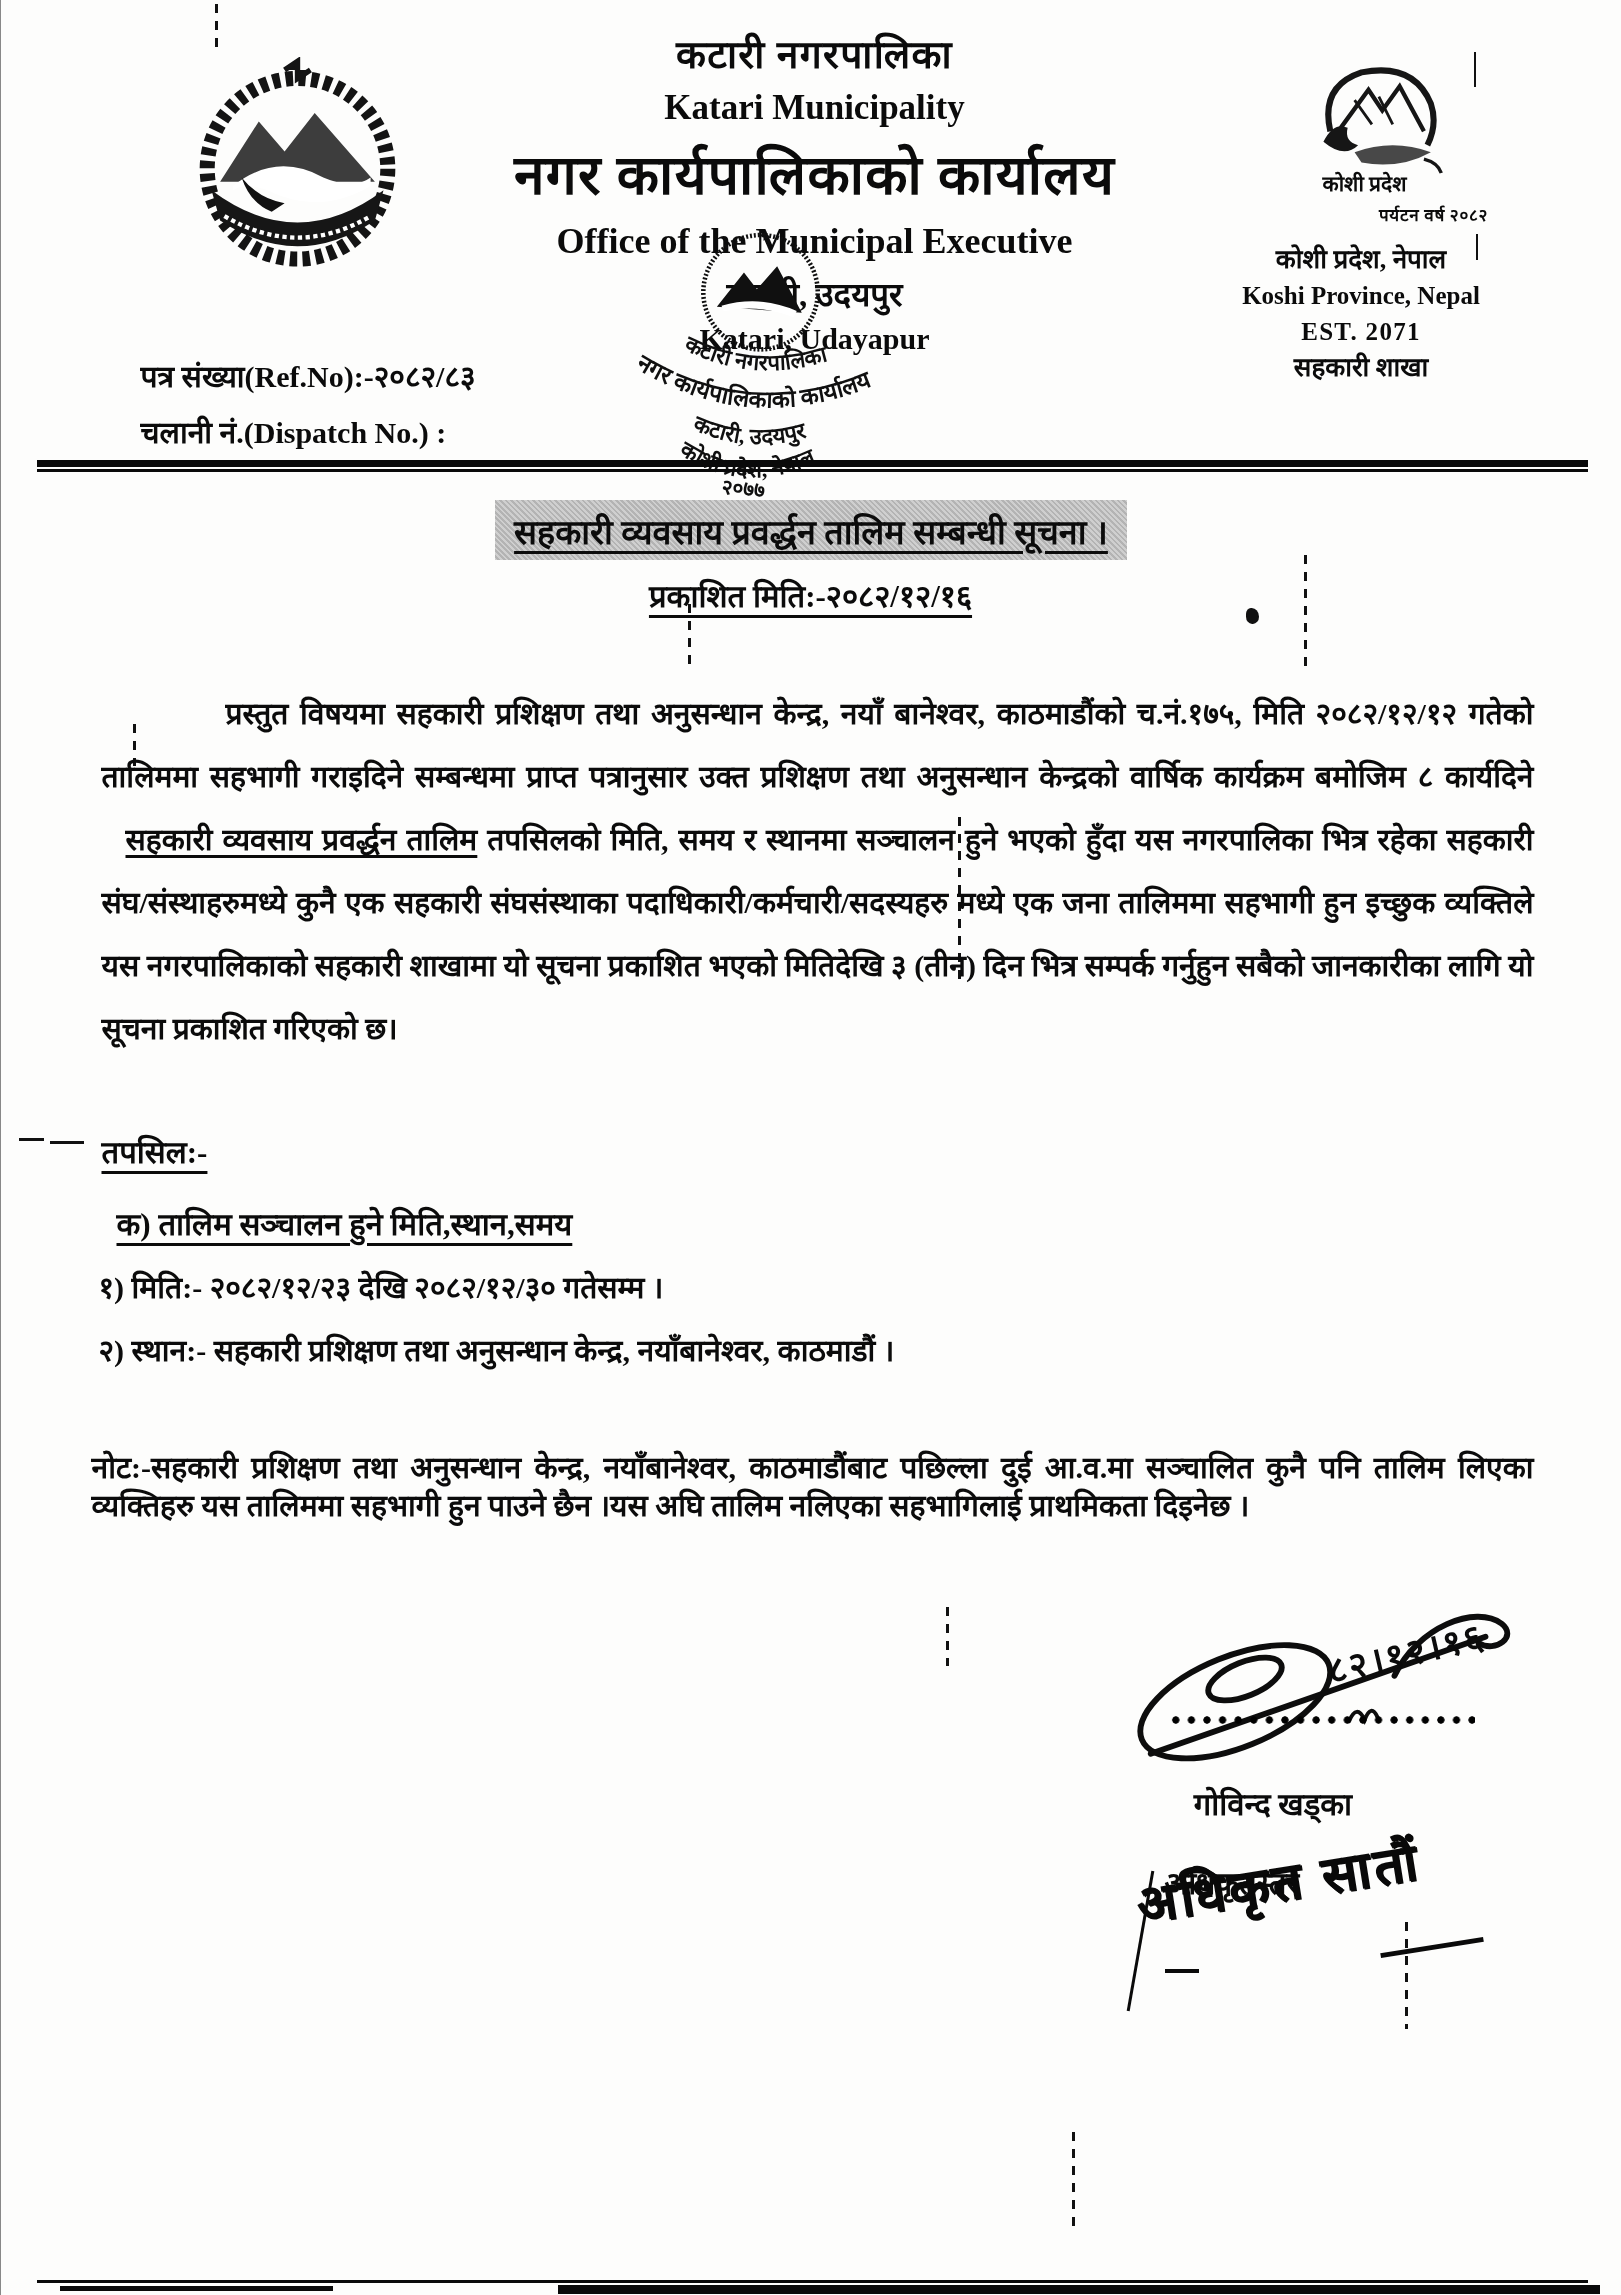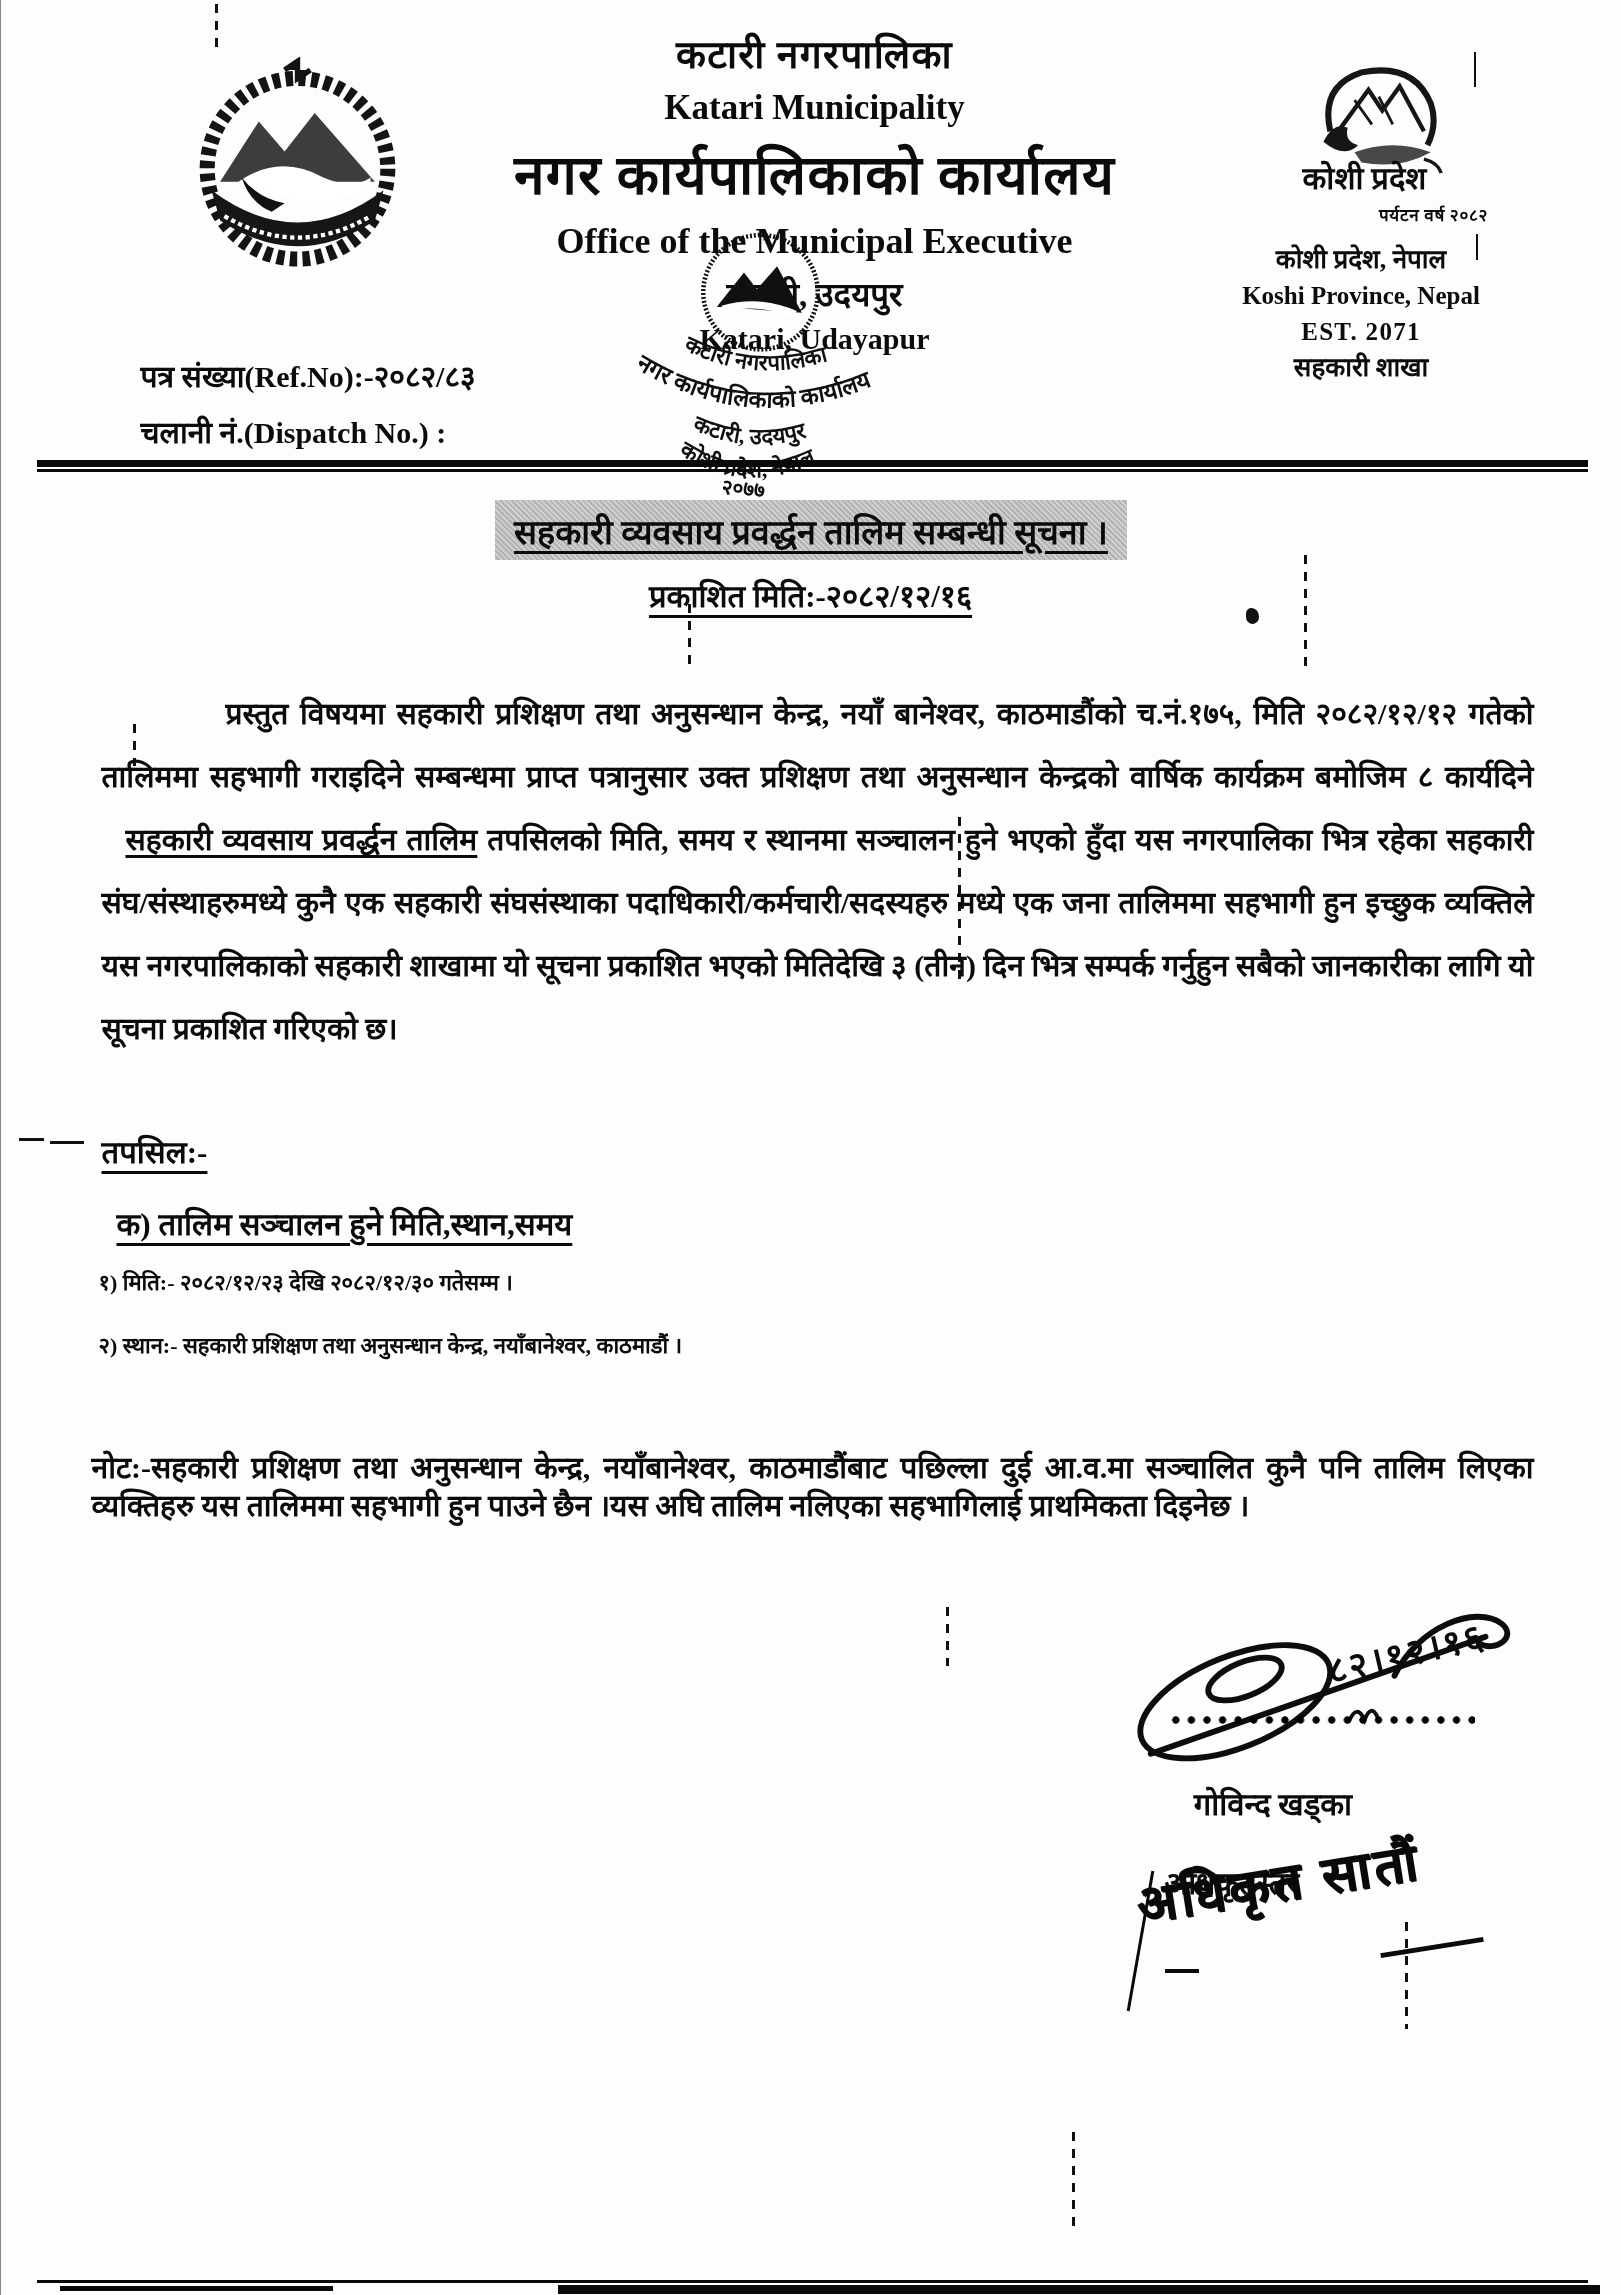--- a/index.html
+++ b/index.html
@@ -40,21 +40,21 @@
     text-decoration:underline;text-decoration-thickness:3.3px;text-underline-offset:7.8px;}
   .body-par{
     left:101px;top:682px;width:1432px;font-size:30px;line-height:63px;
     text-align:justify;text-indent:124px;margin:0;font-weight:600;
   }
   .body-par .u{text-decoration:underline;text-decoration-thickness:2.6px;text-underline-offset:5.2px;font-weight:700;margin-left:24px;}
   .tapasil{left:101px;top:1130px;font-size:31px;font-weight:700;
     text-decoration:underline;text-decoration-thickness:3.3px;text-underline-offset:7.8px;}
   .sec-head{left:116px;top:1202px;font-size:31px;font-weight:700;
     text-decoration:underline;text-decoration-thickness:3.3px;text-underline-offset:7.8px;}
-  .list-item{left:98px;font-size:22px;font-weight:600;}
+  .list-item{left:98px;font-size:30px;font-weight:600;}
   .note-par{left:91px;top:1449px;width:1442px;font-size:30px;line-height:38px;
     text-align:justify;margin:0;font-weight:600;}
   .dotted-line{left:1167px;top:1716px;width:307px;height:7.8px;
     background-image:radial-gradient(circle,#000 3.3px,transparent 3.9px);
     background-size:15.6px 7.8px;background-repeat:repeat-x;}
   .sig-date{left:1325px;top:1628px;font-size:36px;font-weight:700;transform:rotate(-13deg);letter-spacing:2.6px;}
   .sig-name{left:1136px;top:1782px;width:273px;text-align:center;font-size:31px;font-weight:700;}
   .sig-desig{left:1164px;top:1861px;font-size:31px;font-weight:700;}
   .stamp-text{left:1141px;top:1867px;font-size:52px;font-weight:800;
     transform:rotate(-9deg);transform-origin:left bottom;letter-spacing:3.9px;color:#090909;
@@ -141,21 +141,21 @@
   <svg class="abs" style="left:1276px;top:62px;" width="176" height="156" viewBox="0 0 100 90" aria-hidden="true">
     <g fill="none" stroke="#161616">
       <path d="M30 40 Q24 14 48 6 Q78 0 88 24 Q92 36 86 48" stroke-width="3.5"></path>
       <path d="M36 38 L52 16 L60 28 L70 14 L84 40" stroke-width="2.5"></path>
       <path d="M44 22 l10 14 M58 20 l8 16" stroke-width="1.6"></path>
       <path d="M26 46 q6 -12 14 -8 q-2 8 6 10 q-8 8 -20 -2" fill="#161616" stroke="none"></path>
       <path d="M44 52 Q66 44 88 52 Q70 62 48 58 Z" fill="#1a1a1a" stroke="none" opacity=".8"></path>
       <path d="M84 56 q8 2 10 8" stroke-width="2"></path>
     </g>
   </svg>
-  <div class="abs np b" style="left:1276px;top:156px;width:176px;text-align:center;font-size:31px;">कोशी प्रदेश</div>
+  <div class="abs np b" style="left:1276px;top:169px;width:176px;text-align:center;font-size:21px;">कोशी प्रदेश</div>
   <div class="abs np b" style="left:1345px;top:203px;width:176px;text-align:center;font-size:17px;letter-spacing:0.7px;">पर्यटन वर्ष २०८२</div>
 
   <div class="abs right-block c" style="left:1224px;top:242px;width:273px;">
     <div class="rb-np1 np">कोशी प्रदेश, नेपाल</div>
     <div class="rb-en">Koshi Province, Nepal</div>
     <div class="rb-est">EST. 2071</div>
     <div class="rb-branch np">सहकारी शाखा</div>
   </div>
 
   <div class="abs ref-line" style="left:140px;top:355px;">

